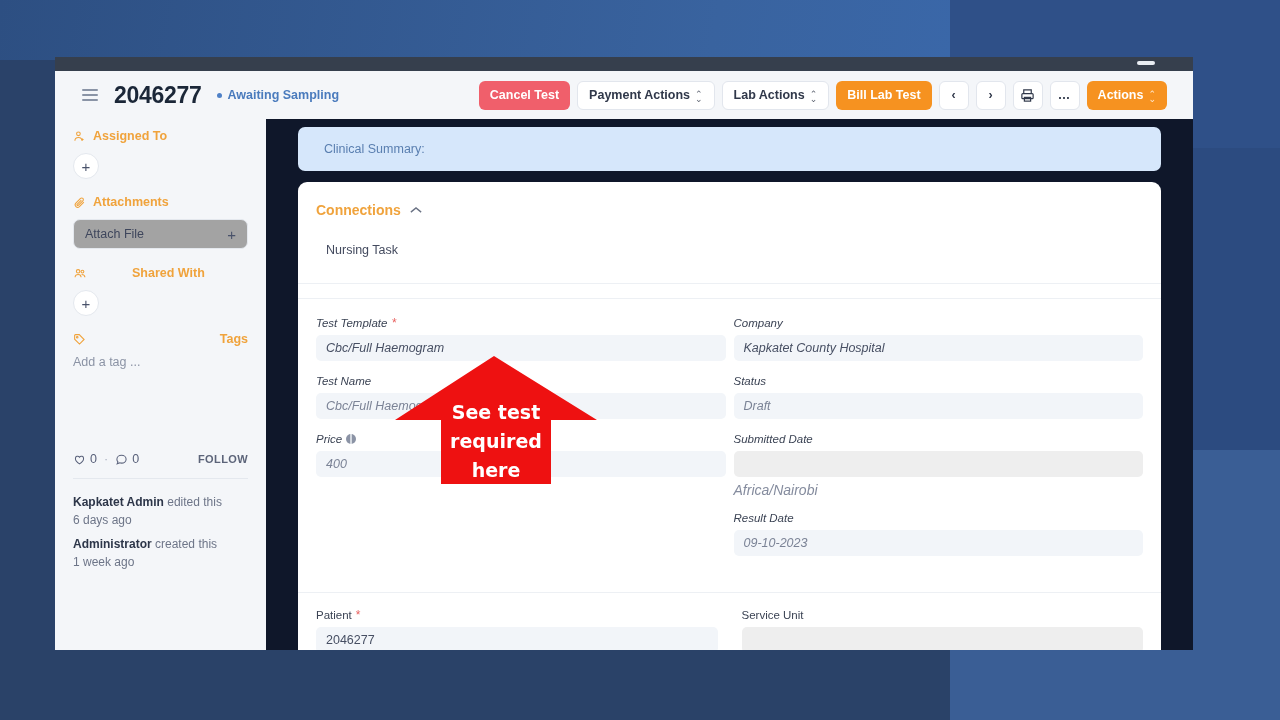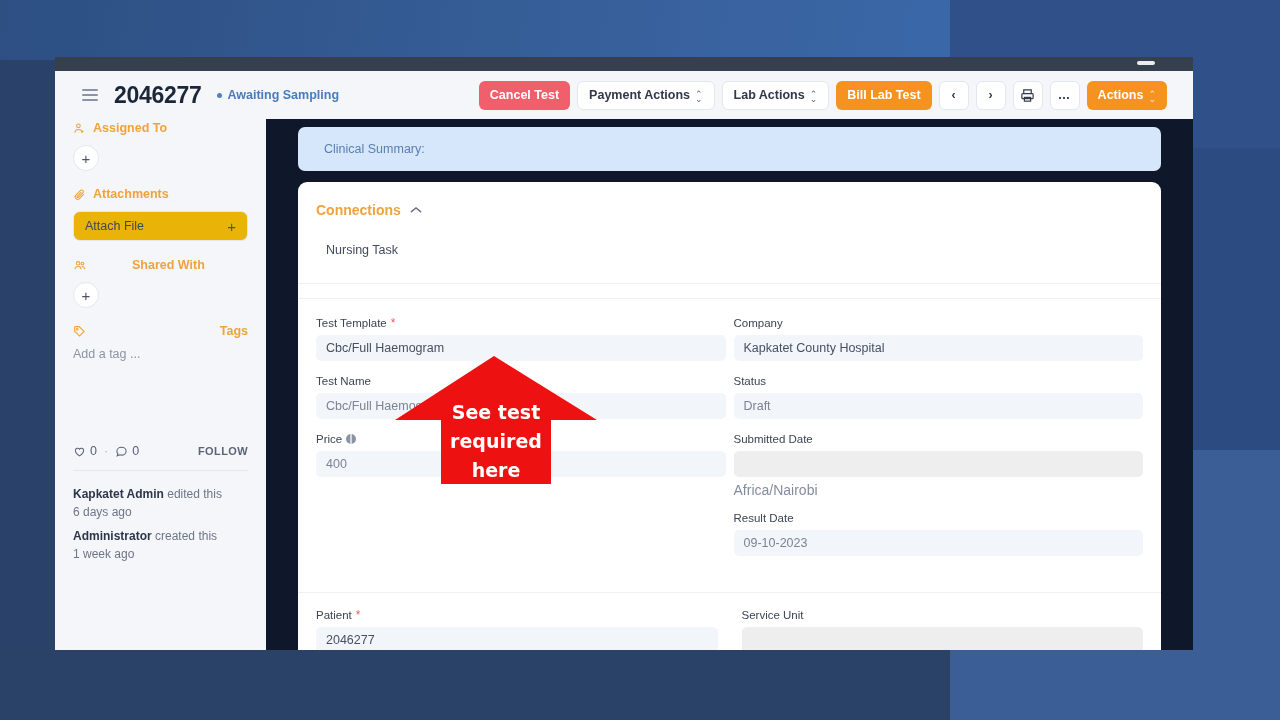--- a/index.html
+++ b/index.html
@@ -82,39 +82,39 @@
   .updown b { display:block; height:5px; font-weight:400;}
 
   
   #body-area {
     position: absolute; left: 0; top: 62px;
     width: 1138px; height: 531px;
   }
 
   
   #sidebar {
-    position: absolute; left: 0; top: 0;
+    position: absolute; left: 0; top: 8px;
     width: 211px; height: 531px;
     background: #f4f6f9;
     padding: 0 18px;
   }
   .side-head {
     display: flex; align-items: center; gap: 7px;
     color: #f0a33c; font-size: 12.5px; font-weight: 600;
     margin-top: 0;
   }
   .side-head svg { flex: none; }
   .round-add {
     width: 26px; height: 26px; border-radius: 50%;
     background: #fff; border: 1px solid #e4e8ee;
     display: flex; align-items: center; justify-content: center;
     color: #49526a; font-size: 15px; margin-top: 10px; cursor: pointer;
   }
   .attach-box {
-    margin-top: 10px; height: 30px; background: #eab308;
+    margin-top: 10px; height: 30px; background: #a3a3a3;
     border: 1px solid #e4e8ee; border-radius: 7px;
     display: flex; align-items: center; justify-content: space-between;
     padding: 0 11px; font-size: 12.5px; color: #3e465c; cursor: pointer;
   }
   .attach-box .plus { font-size: 15px; color: #49526a; }
   #tag-add { margin-top: 9px; font-size: 12.5px; color: #8b93a5; cursor: pointer; }
 
   #social-row {
     position: absolute; left: 18px; top: 325px; width: 175px;
     display: flex; align-items: center; font-size: 12.5px; color: #59617a;
@@ -148,21 +148,21 @@
   }
   #connections-sec { padding: 20px 18px 26px 18px; }
   #connections-title-row { display: flex; align-items: center; gap: 9px; }
   #connections-title { color: #f0a33c; font-size: 14px; font-weight: 700; }
   #nursing-task { margin-top: 25px; padding-left: 10px; font-size: 12.5px; color: #444b5f; }
   .hr { height: 1px; background: #edf0f4; }
   .hr2 { height: 1px; background: #edf0f4; margin-top: 14px; }
 
   .fields-grid {
     display: grid; grid-template-columns: 1fr 1fr;
-    column-gap: 8px; padding: 18px 18px 22px 18px;
+    column-gap: 8px; padding: 18px 18px 22px 18px; font-style: italic;
   }
   .field { margin-bottom: 14px; }
   .field-label {
     font-size: 11.5px; color: #3b4354; margin-bottom: 6px;
     display: flex; align-items: center; gap: 4px;
   }
   .req { color: #e8615f; font-size: 12px; line-height: 1; }
   .field-input {
     height: 26px; border-radius: 5px;
     background: #f2f5f9; border: none;

